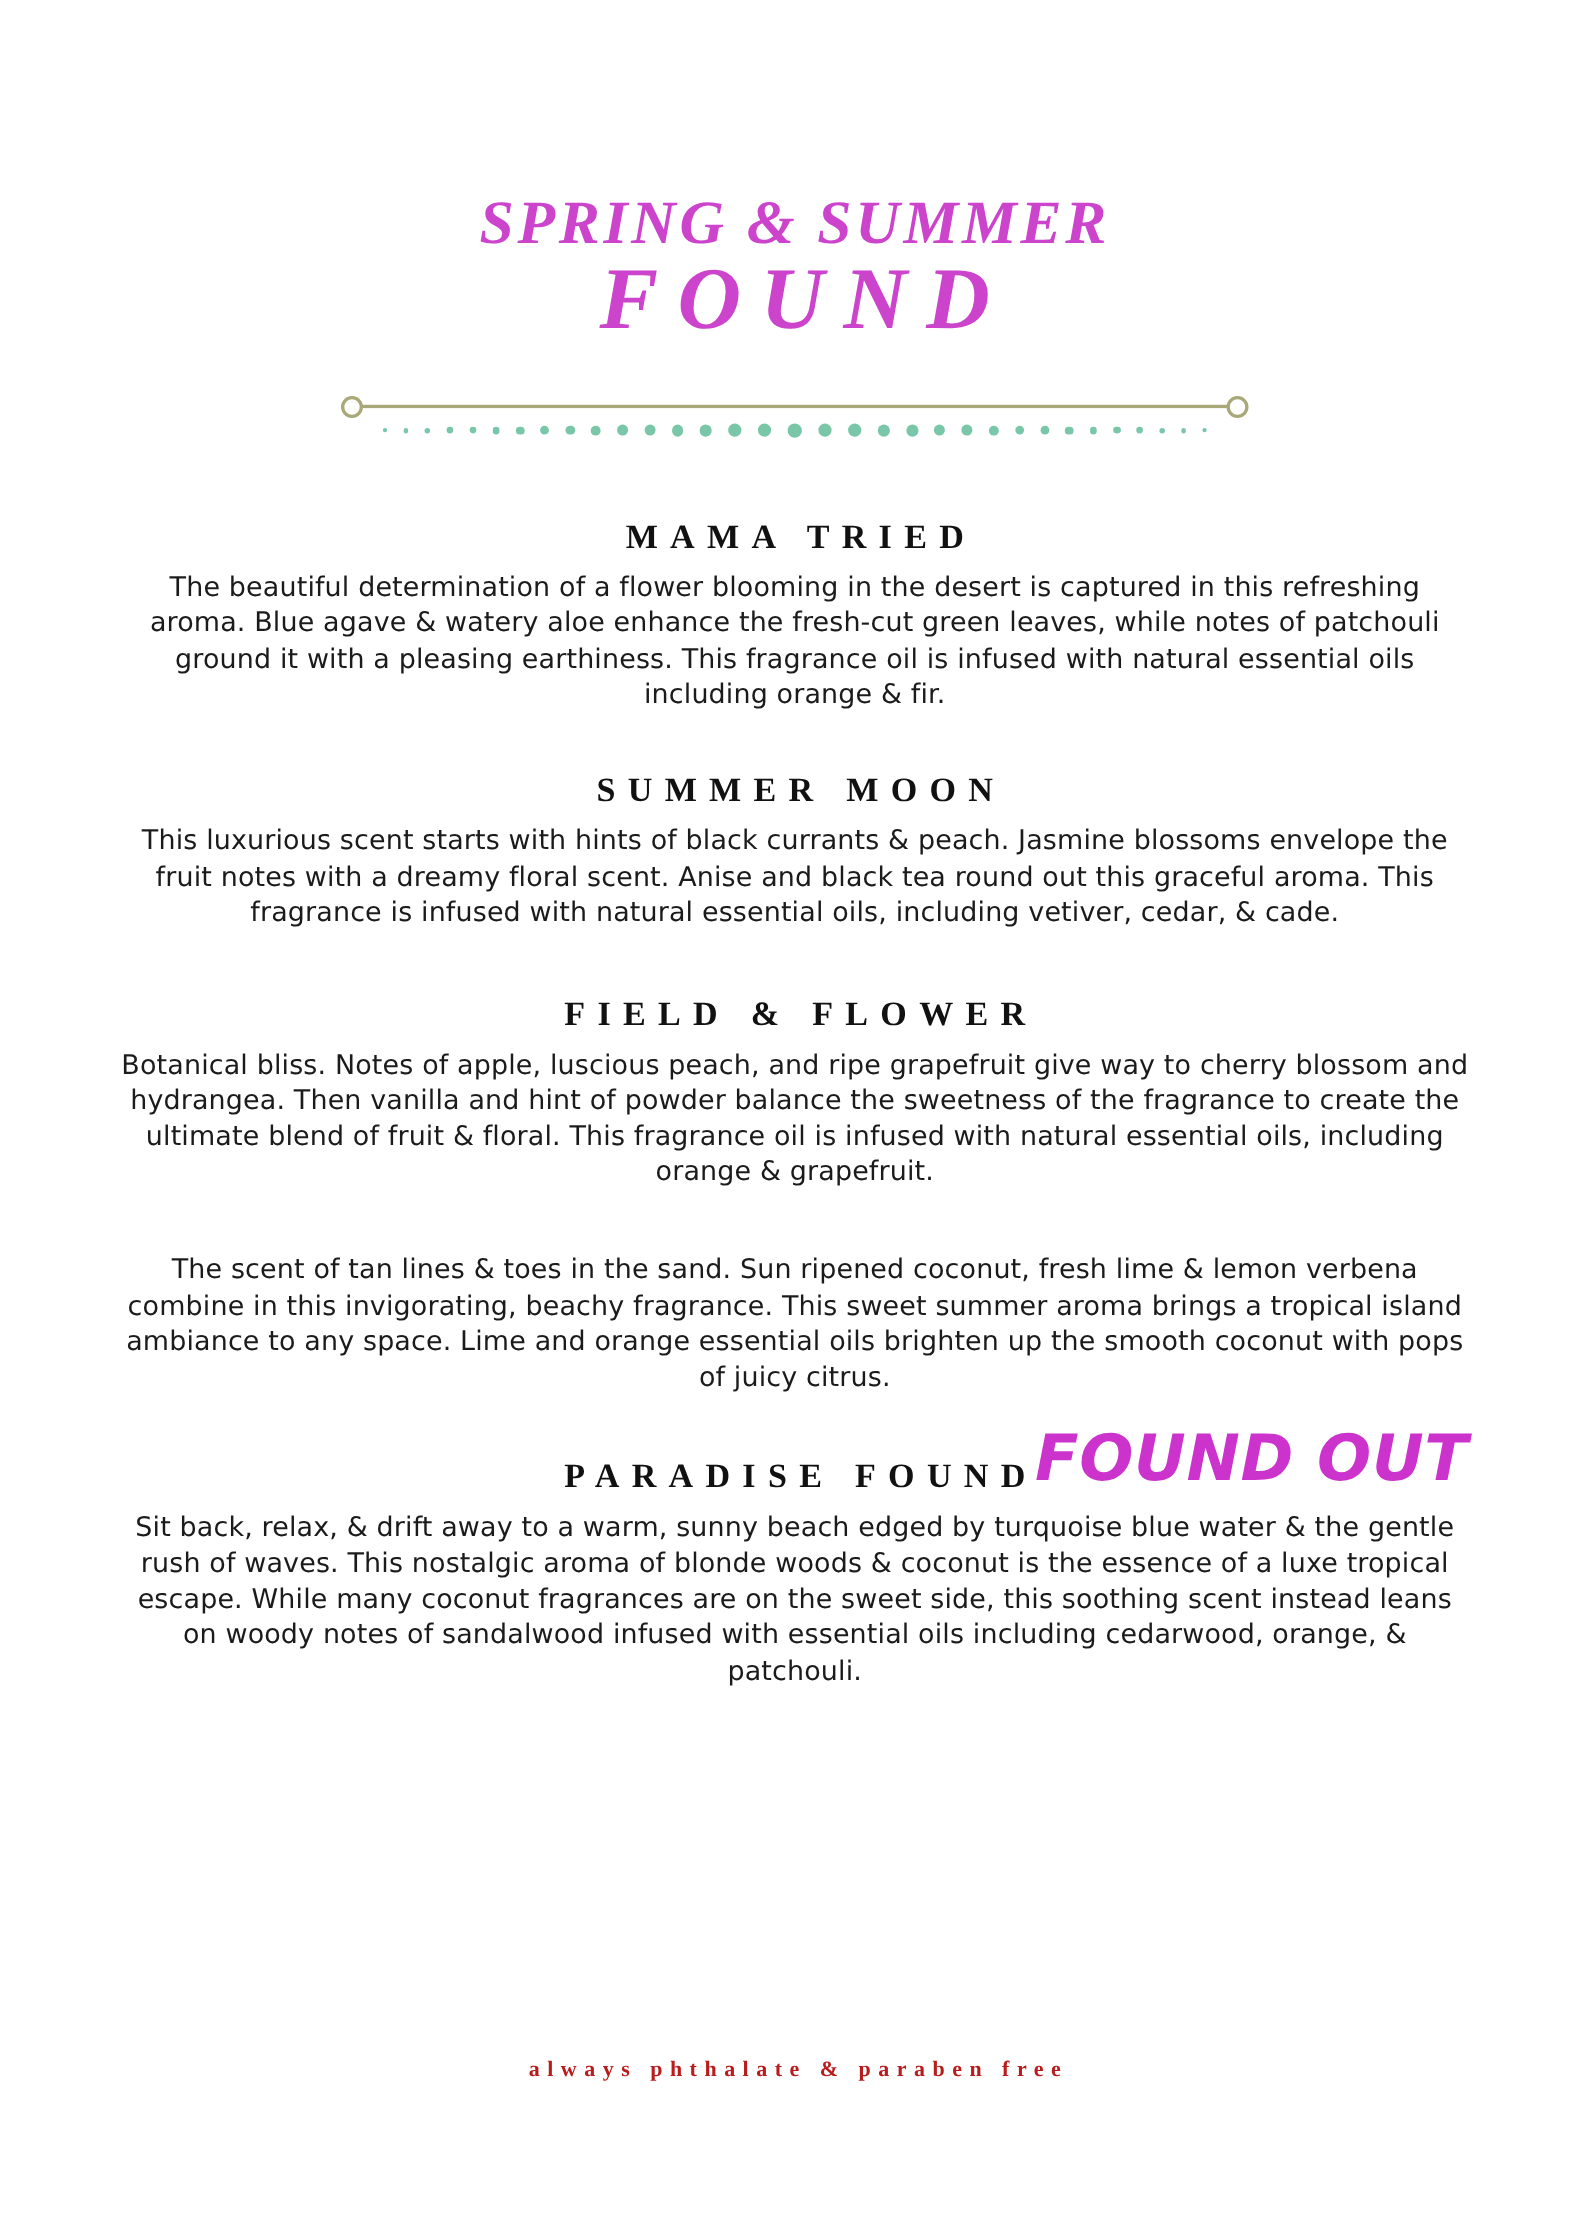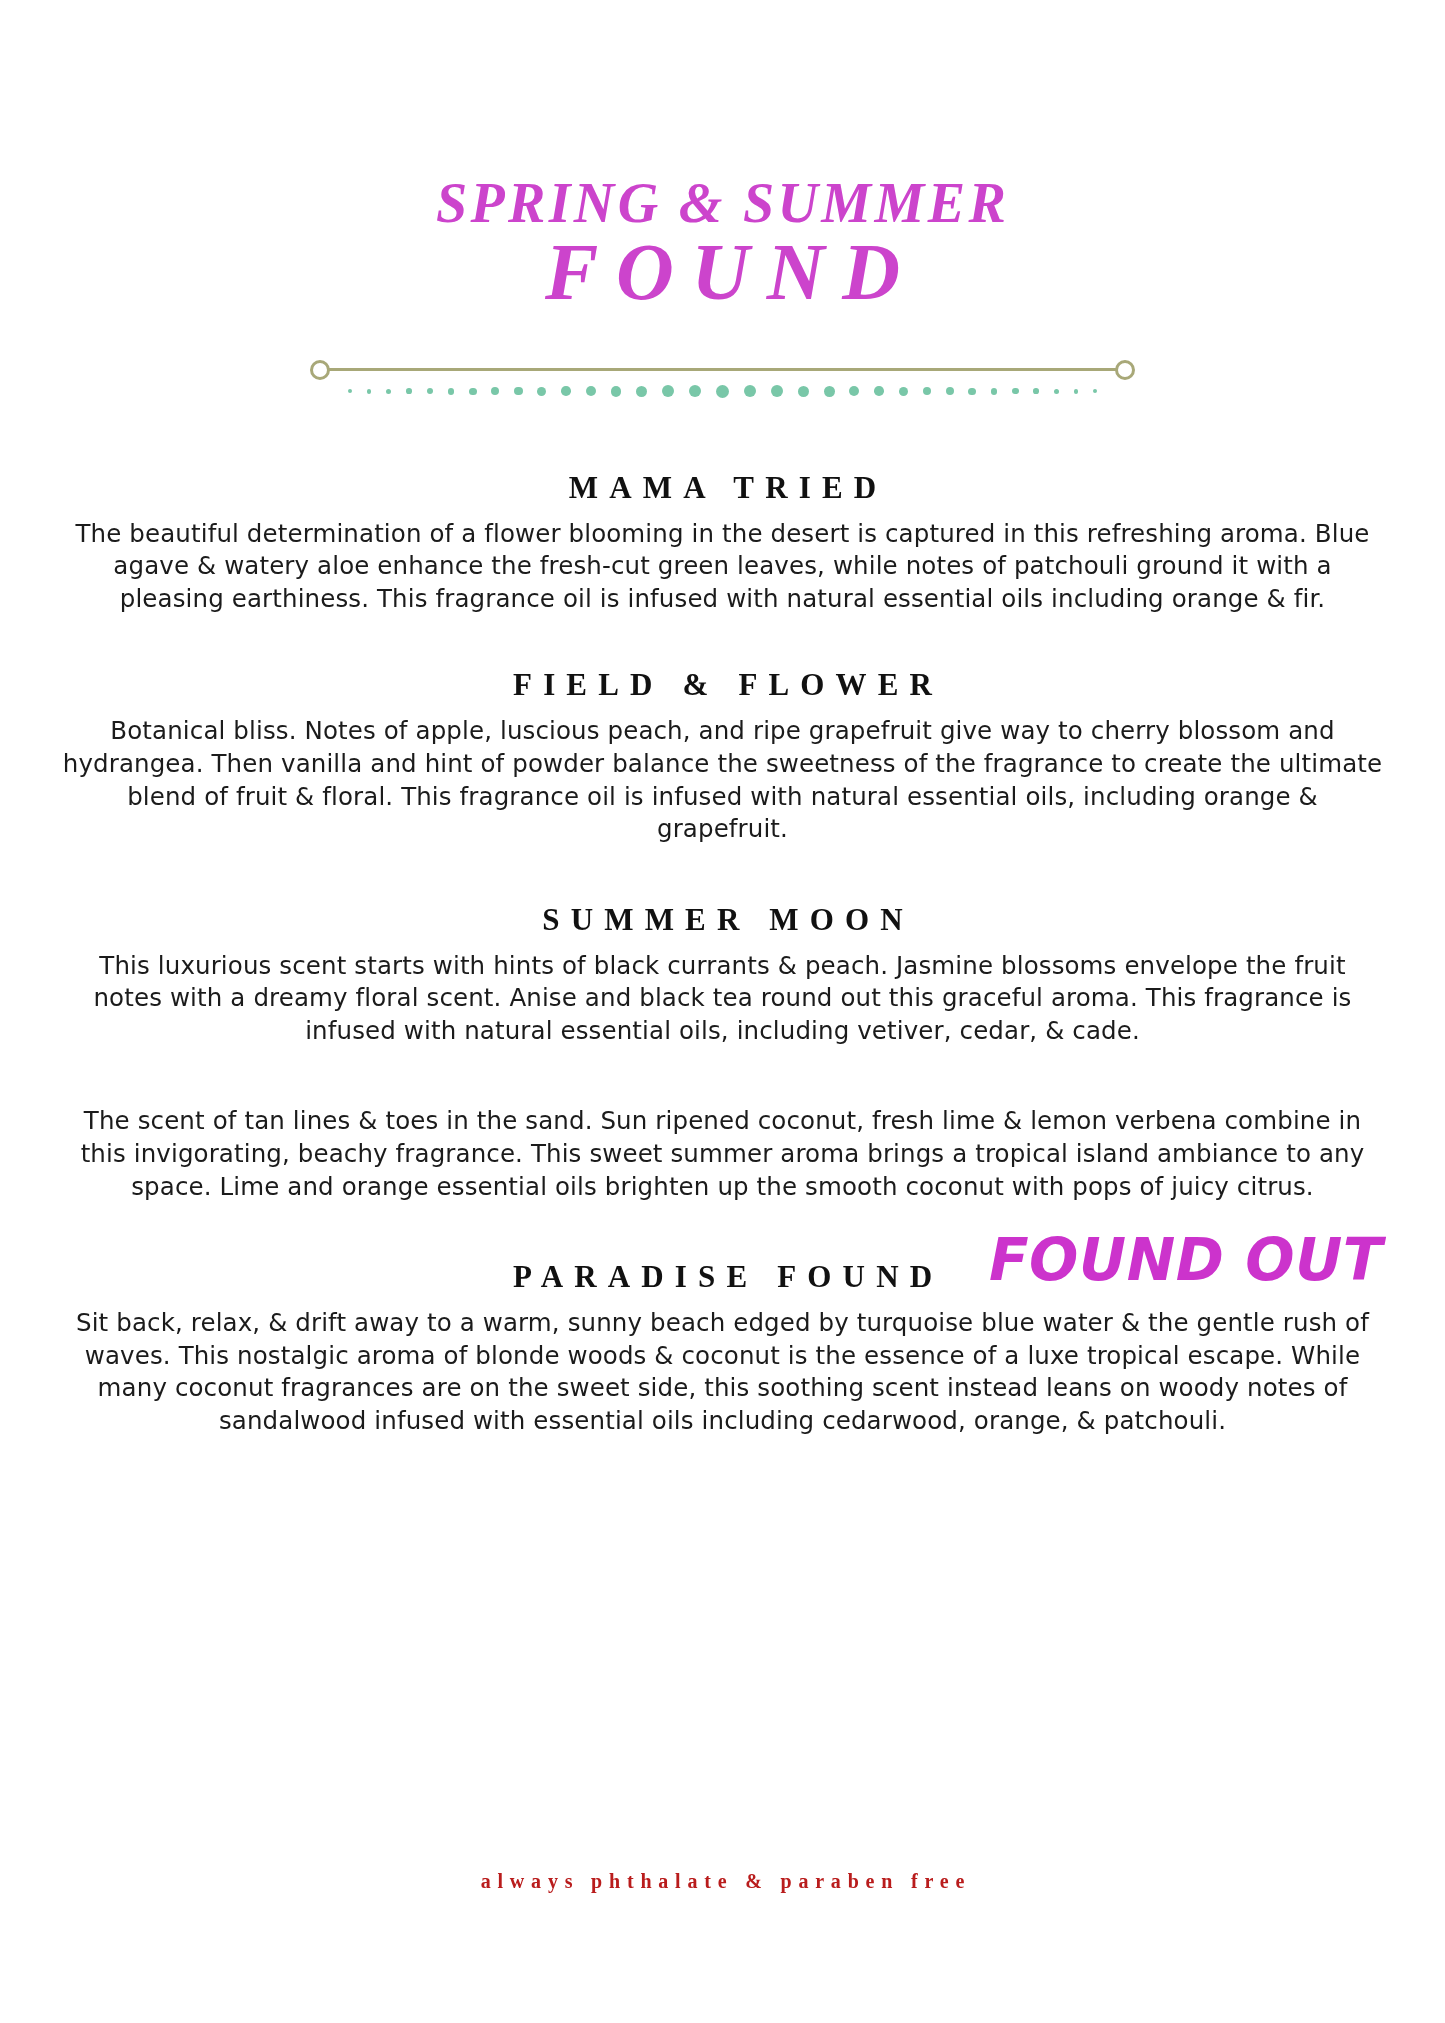--- a/index.html
+++ b/index.html
@@ -84,21 +84,21 @@
   }
   .divider .dots i {
     display: block;
     background: #79c7a8;
     border-radius: 50%;
   }
 
   
   .scents {
     margin-top: 70px;
-    padding: 0 62px;
+    padding: 0 110px;
   }
   .scent {
     margin-bottom: 44px;
     text-align: center;
     position: relative;
   }
   .scent-name-row {
     position: relative;
     display: block;
     text-align: center;
@@ -210,32 +210,32 @@
 
   <div class="scents">
 
     <div class="scent s1">
       <div class="scent-name-row">
         <span class="scent-name">MAMA TRIED</span>
       </div>
       <div class="scent-desc">The beautiful determination of a flower blooming in the desert is captured in this refreshing aroma.  Blue agave &amp; watery aloe enhance the fresh-cut green leaves, while notes of patchouli ground it with a pleasing earthiness. This fragrance oil is infused with natural essential oils including orange &amp; fir.</div>
     </div>
 
+    <div class="scent s2">
+      <div class="scent-name-row">
+        <span class="scent-name">SUMMER MOON</span>
+      </div>
+      <div class="scent-desc">This luxurious scent starts with hints of black currants &amp; peach. Jasmine blossoms envelope the fruit notes with a dreamy floral scent.  Anise and black tea round out this graceful aroma.  This fragrance is infused with natural essential oils, including vetiver, cedar, &amp; cade.</div>
+    </div>
+
     <div class="scent s3">
       <div class="scent-name-row">
         <span class="scent-name">FIELD &amp; FLOWER</span>
       </div>
       <div class="scent-desc">Botanical bliss. Notes of apple, luscious peach, and ripe grapefruit give way to cherry blossom and hydrangea. Then vanilla and hint of powder balance the sweetness of the fragrance to create the ultimate blend of fruit &amp; floral.  This fragrance oil is infused with natural essential oils, including orange &amp; grapefruit.</div>
-    </div>
-
-    <div class="scent s2">
-      <div class="scent-name-row">
-        <span class="scent-name">SUMMER MOON</span>
-      </div>
-      <div class="scent-desc">This luxurious scent starts with hints of black currants &amp; peach. Jasmine blossoms envelope the fruit notes with a dreamy floral scent.  Anise and black tea round out this graceful aroma.  This fragrance is infused with natural essential oils, including vetiver, cedar, &amp; cade.</div>
     </div>
 
     <div class="scent s4">
       <div class="scent-desc">The scent of tan lines &amp; toes in the sand. Sun ripened coconut, fresh lime &amp; lemon verbena combine in this invigorating, beachy fragrance.  This sweet summer aroma brings a tropical island ambiance to any space. Lime and orange essential oils brighten up the smooth coconut with pops of juicy citrus.</div>
     </div>
 
     <div class="scent s5">
       <div class="scent-name-row">
         <span class="scent-name">PARADISE FOUND</span>
         <span class="sold-out">FOUND OUT</span>

